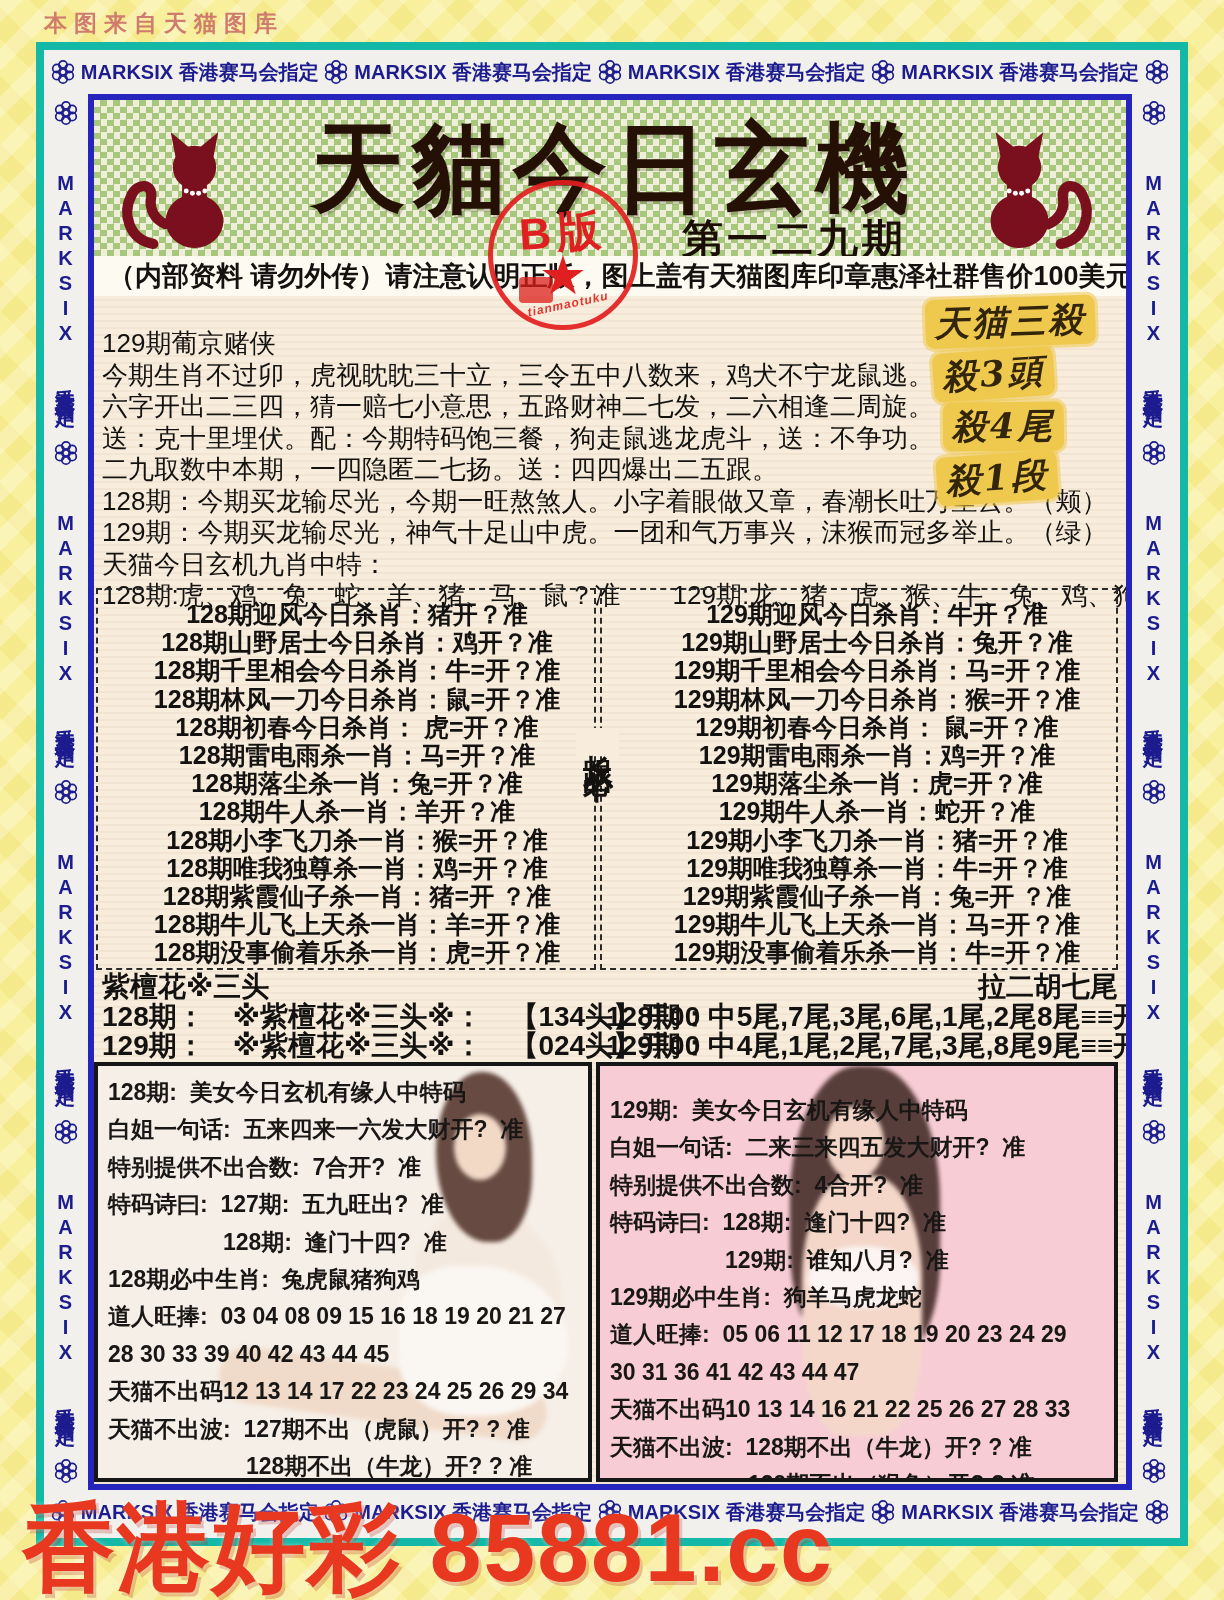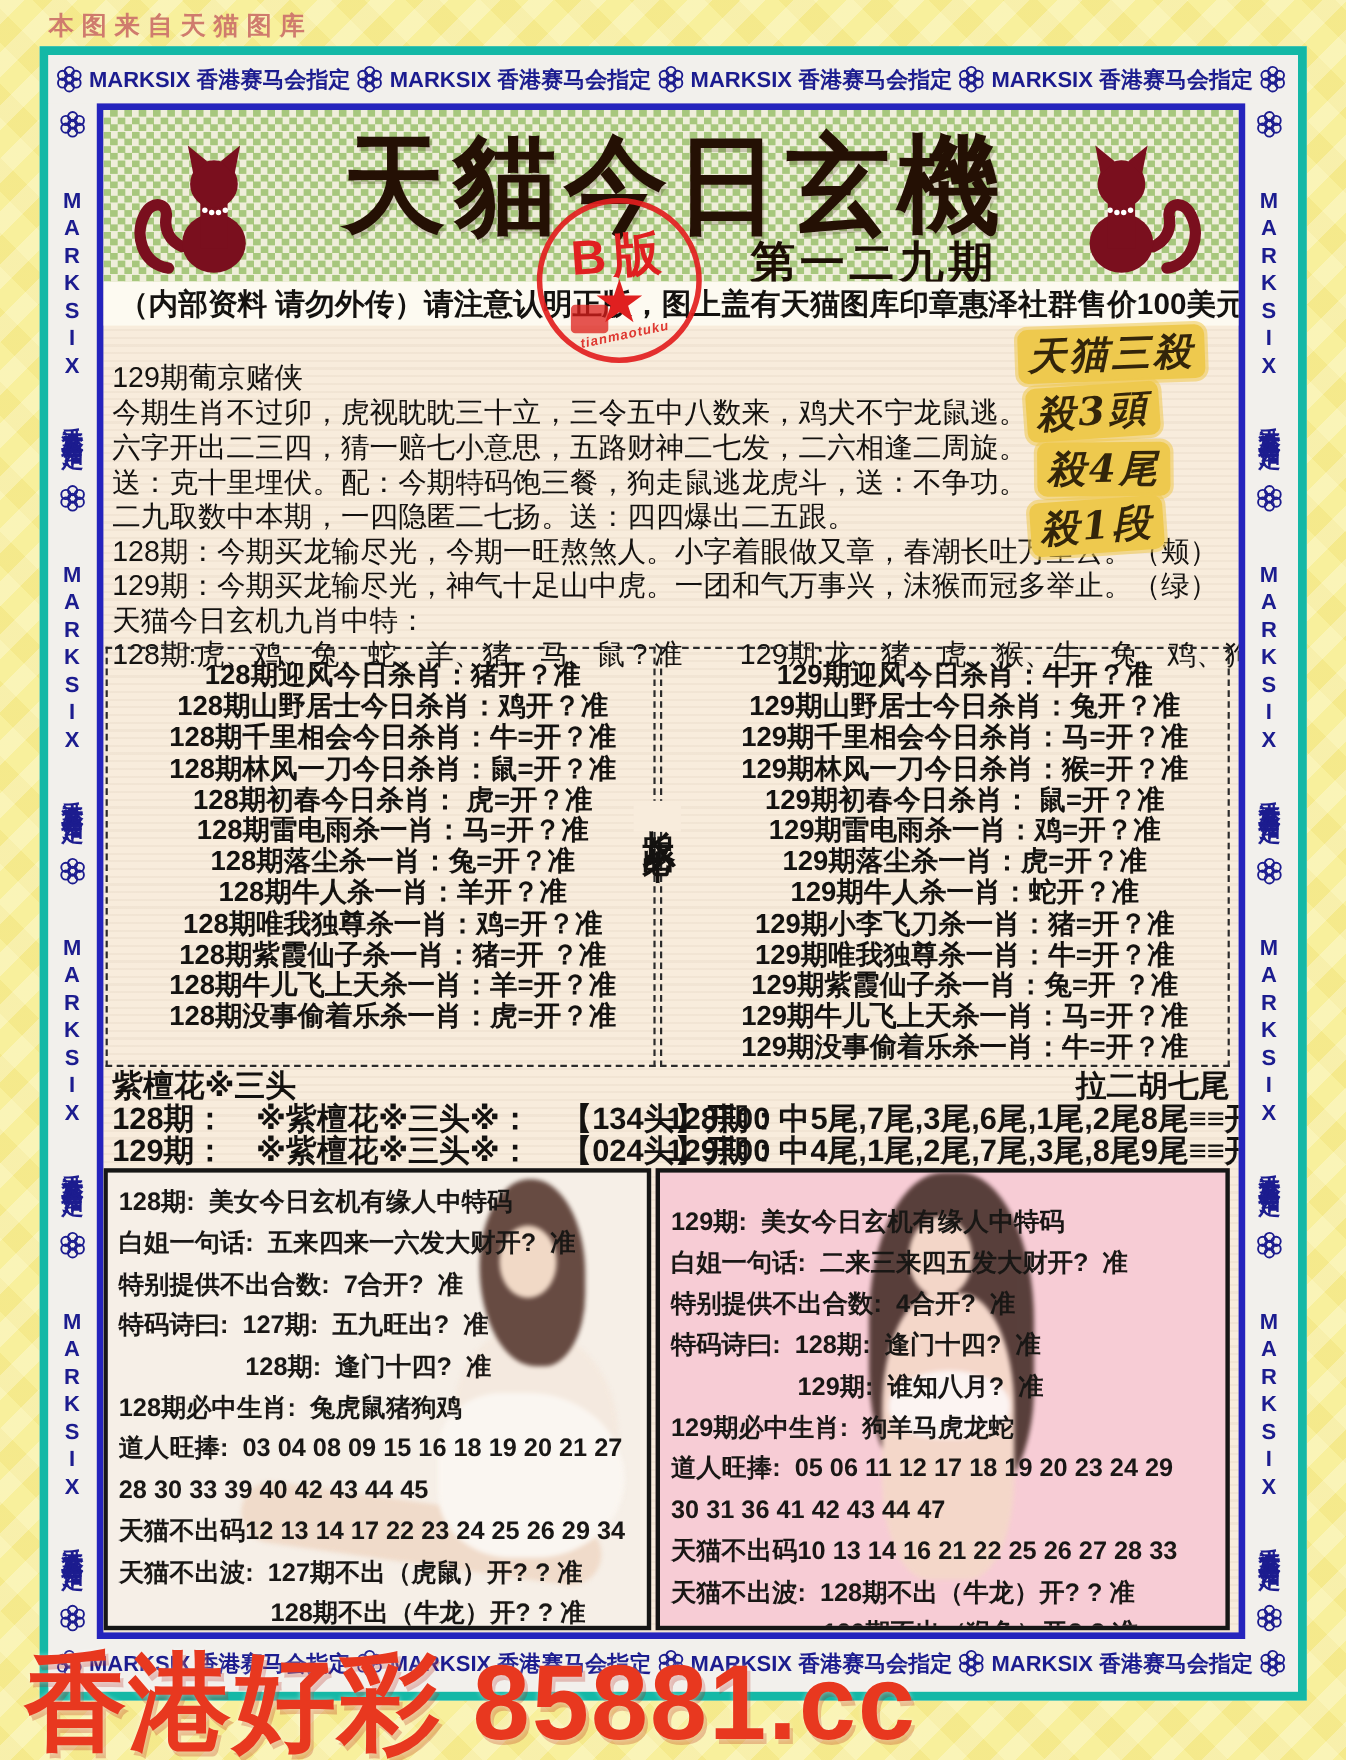--- a/index.html
+++ b/index.html
@@ -423,20 +423,21 @@
 
       <div class="dashbox dash-left">
           <div class="krow">128期迎风今日杀肖：猪开？准</div>
           <div class="krow">128期山野居士今日杀肖：鸡开？准</div>
           <div class="krow">128期千里相会今日杀肖：牛=开？准</div>
           <div class="krow">128期林风一刀今日杀肖：鼠=开？准</div>
           <div class="krow">128期初春今日杀肖： 虎=开？准</div>
           <div class="krow">128期雷电雨杀一肖：马=开？准</div>
           <div class="krow">128期落尘杀一肖：兔=开？准</div>
           <div class="krow">128期牛人杀一肖：羊开？准</div>
+          <div class="krow">128期小李飞刀杀一肖：猴=开？准</div>
           <div class="krow">128期唯我独尊杀一肖：鸡=开？准</div>
           <div class="krow">128期紫霞仙子杀一肖：猪=开 ？准</div>
           <div class="krow">128期牛儿飞上天杀一肖：羊=开？准</div>
           <div class="krow">128期没事偷着乐杀一肖：虎=开？准</div>
         </div>
       <div class="dashbox dash-right">
           <div class="krow">129期迎风今日杀肖：牛开？准</div>
           <div class="krow">129期山野居士今日杀肖：兔开？准</div>
           <div class="krow">129期千里相会今日杀肖：马=开？准</div>
           <div class="krow">129期林风一刀今日杀肖：猴=开？准</div>

